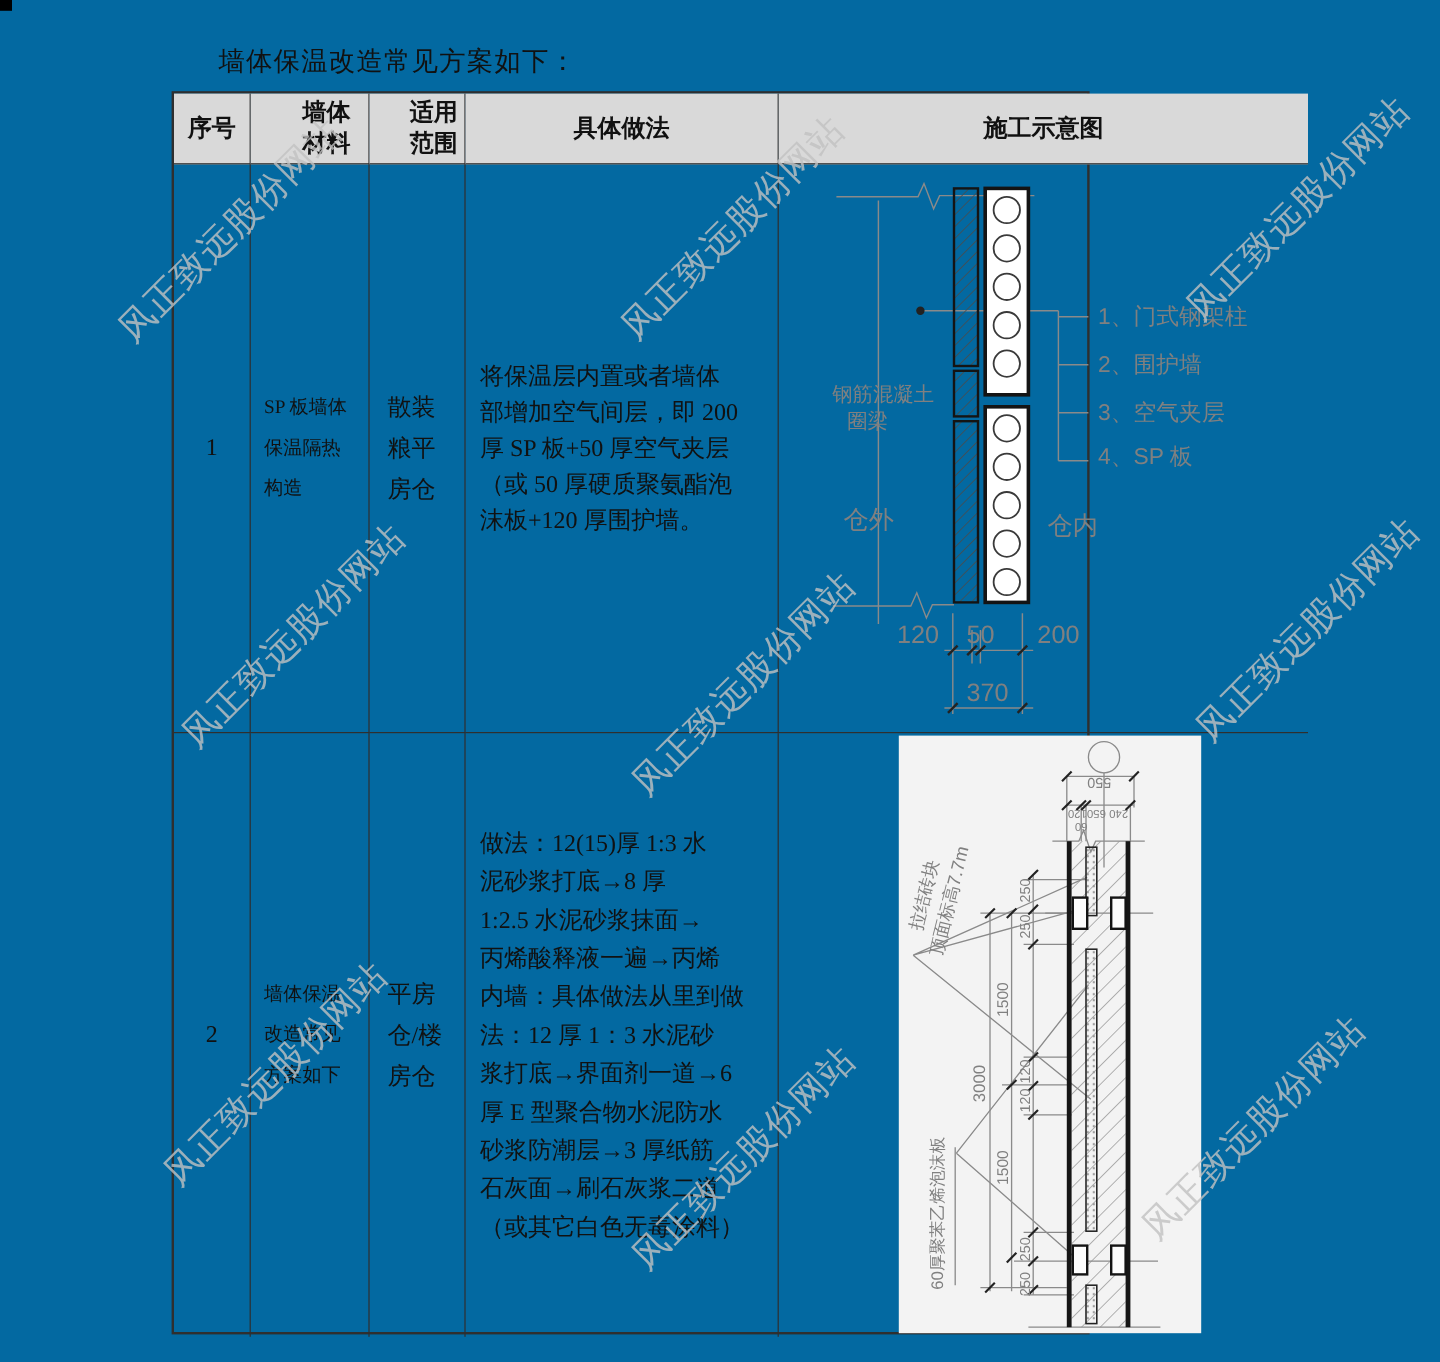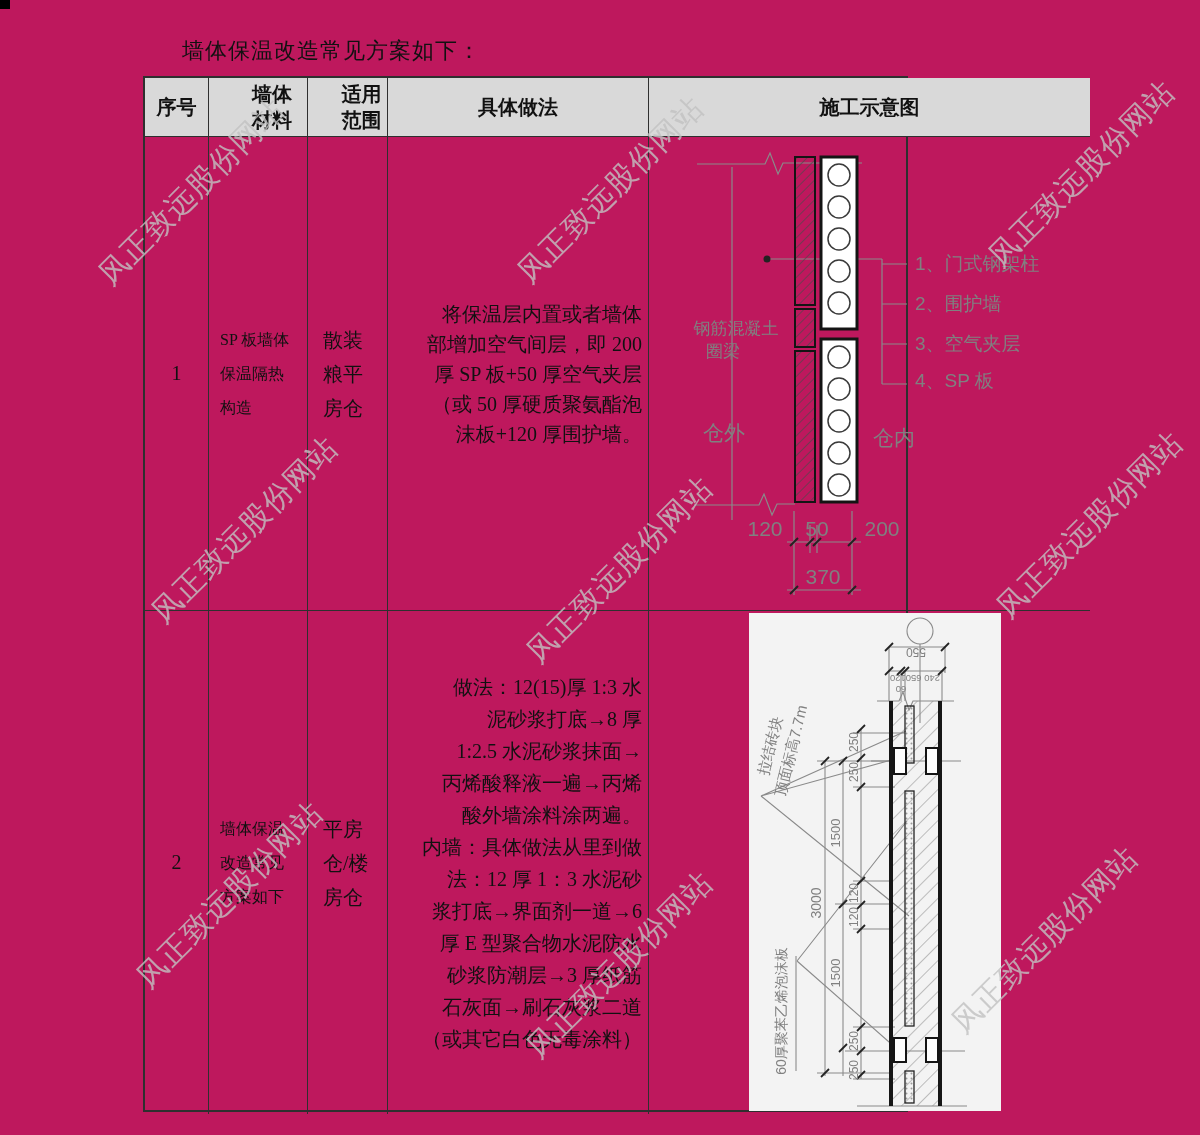--- a/index.html
+++ b/index.html
@@ -1,34 +1,34 @@
 <!DOCTYPE html>
 <html><head>
 <meta charset="utf-8">
 <style>
   html,body{margin:0;padding:0;background:#ffffff;}
-  .page{position:relative;width:1200px;height:1135px;background:#be185d;overflow:hidden;
+  .page{position:relative;width:1200px;height:1135px;background:#0369a1;overflow:hidden;
         font-family:"Liberation Serif", serif;color:#111;}
   .corner-mark{position:absolute;left:0;top:0;width:10px;height:9px;background:#000;}
   .title{position:absolute;left:182px;top:36px;font-size:22px;letter-spacing:1px;color:#111;}
   .doc-table{position:absolute;left:143px;top:76px;width:765px;height:1036px;
              display:grid;grid-template-columns:64px 99px 80px 261px 441px;
              grid-template-rows:59px 474px 503px;border:2px solid #2f2f2f;box-sizing:border-box;}
   .cell{border-right:1px solid #2f2f2f;border-bottom:1px solid #2f2f2f;box-sizing:border-box;
         display:flex;align-items:center;justify-content:center;position:relative;}
   .cell.last-col{border-right:none;}
   .cell.last-row{border-bottom:none;}
   .hdr{background:#d9d9d9;font-weight:bold;font-size:20px;text-align:center;line-height:26px;}
   .hdr .wrap2{display:inline-block;width:46px;margin-left:28px;}
   .num-cell{font-size:20px;}
   .mat-cell{justify-content:flex-start;padding:0 10px 0 11px;font-size:16px;line-height:34px;
             text-align:left;}
   .scope-cell{justify-content:flex-start;padding:0 6px 0 15px;font-size:20px;line-height:34px;
               text-align:left;}
-  .method-cell{flex-direction:column;align-items:flex-end;justify-content:center;
+  .method-cell{flex-direction:column;align-items:flex-start;justify-content:center;
                padding-left:12px;padding-right:6px;font-size:20px;}
   .method-cell .mline{line-height:30px;white-space:nowrap;}
   .row2 .mline{line-height:32px;}
   .diagram-cell{padding:0;}
   .diagram-cell svg{position:absolute;left:0;top:0;}
   .wm-layer{position:absolute;left:0;top:0;width:1200px;height:1135px;pointer-events:none;}
   .wm{position:absolute;transform:translate(-50%,-50%) rotate(-45deg);
       font-family:"Liberation Sans",sans-serif;font-size:30px;letter-spacing:1px;
       color:#c2c2c2;opacity:.8;white-space:nowrap;}
   text{font-family:"Liberation Sans",sans-serif;}
@@ -136,21 +136,20 @@
     </div>
 
     <div class="cell num-cell last-row">2</div>
     <div class="cell mat-cell last-row">墙体保温改造常见方案如下</div>
     <div class="cell scope-cell last-row">平房仓/楼房仓</div>
     <div class="cell method-cell row2 last-row">
       <div class="mline">做法：12(15)厚 1:3 水</div>
       <div class="mline">泥砂浆打底→8 厚</div>
       <div class="mline">1:2.5 水泥砂浆抹面→</div>
       <div class="mline">丙烯酸释液一遍→丙烯</div>
-      <div class="mline">酸外墙涂料涂两遍。</div>
       <div class="mline">内墙：具体做法从里到做</div>
       <div class="mline">法：12 厚 1：3 水泥砂</div>
       <div class="mline">浆打底→界面剂一道→6</div>
       <div class="mline">厚 E 型聚合物水泥防水</div>
       <div class="mline">砂浆防潮层→3 厚纸筋</div>
       <div class="mline">石灰面→刷石灰浆二道</div>
       <div class="mline">（或其它白色无毒涂料）</div>
     </div>
     <div class="cell last-col last-row diagram-cell">
       <svg width="441" height="503" viewBox="0 0 441 503">

